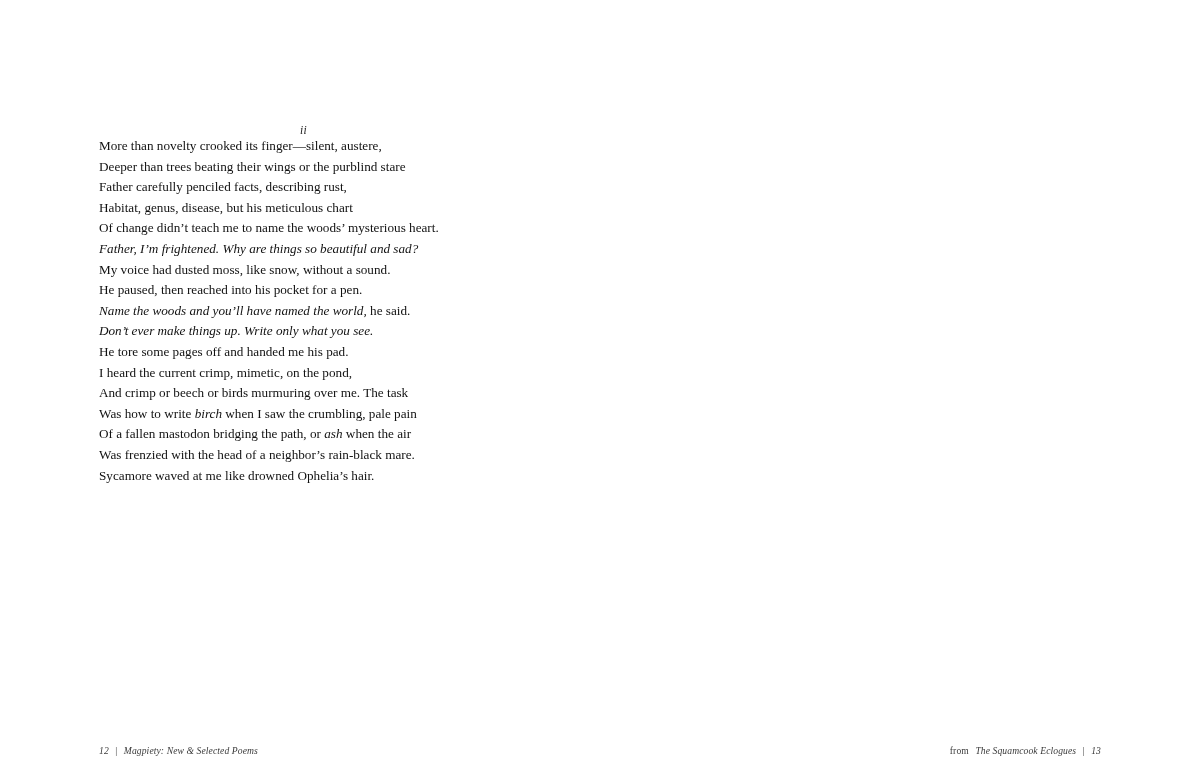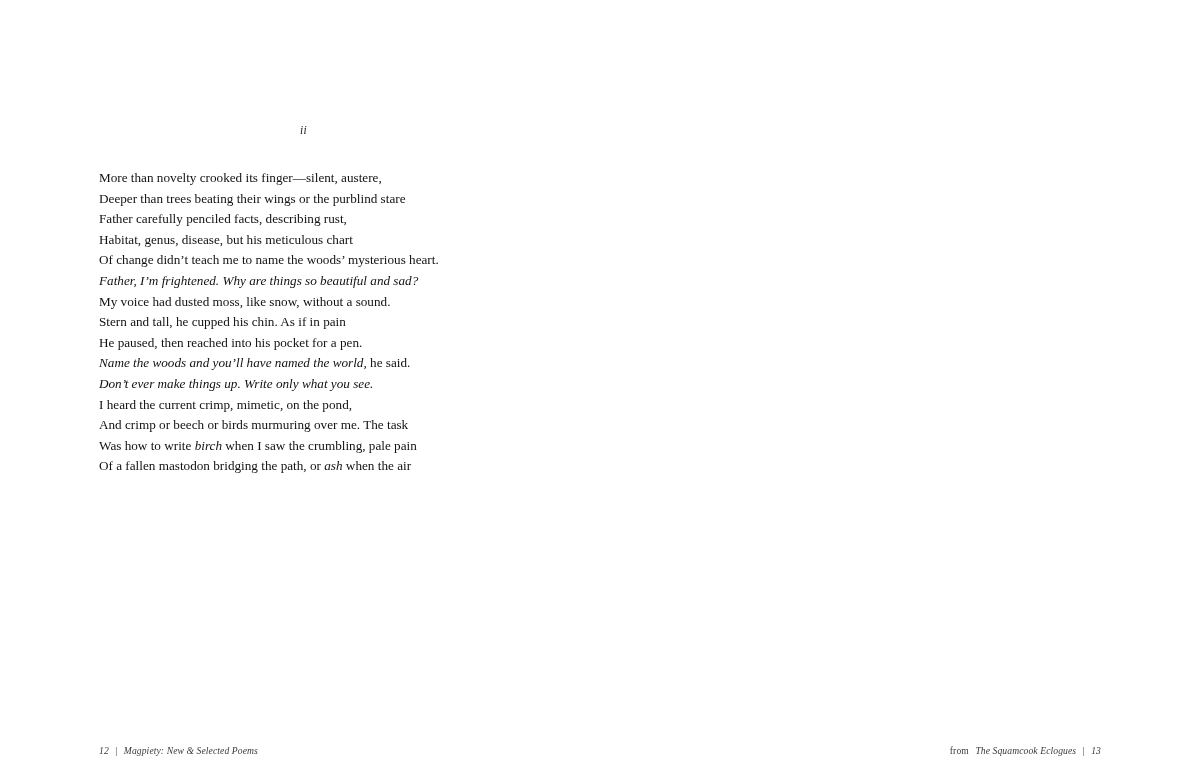--- a/index.html
+++ b/index.html
@@ -36,21 +36,21 @@
     color: #1a1a1a;
     letter-spacing: 0.2px;
     white-space: nowrap;
   }
   .sec-head-left  { left: 300px; top: 84px; }
   .sec-head .numeral { font-style: italic; }
 
   
   .poem {
     position: absolute;
-    top: 128px;
+    top: 96px;
     font-size: 13.2px;
     line-height: 20.6px;
     color: #111111;
   }
   .poem-left  { left: 99px;  width: 420px; }
 
   .line {
     white-space: nowrap;
     font-size: 13.2px;
     line-height: 20.6px;
@@ -86,28 +86,30 @@
     </div>
 
     <div class="poem poem-left">
         <div class="line">More than novelty crooked its finger—silent, austere,</div>
         <div class="line">Deeper than trees beating their wings or the purblind stare</div>
         <div class="line">Father carefully penciled facts, describing rust,</div>
         <div class="line">Habitat, genus, disease, but his meticulous chart</div>
         <div class="line">Of change didn’t teach me to name the woods’ mysterious heart.</div>
         <div class="line italic">Father, I’m frightened. Why are things so beautiful and sad?</div>
         <div class="line">My voice had dusted moss, like snow, without a sound.</div>
-        <div class="line">Stern and tall, he cupped his chin. As if in pain</div>
         <div class="line">He paused, then reached into his pocket for a pen.</div>
         <div class="line"><span style="font-style: italic;">Name the woods and you’ll have named the world,</span><span> he said.</span></div>
         <div class="line italic">Don’t ever make things up. Write only what you see.</div>
+        <div class="line">He tore some pages off and handed me his pad.</div>
         <div class="line">I heard the current crimp, mimetic, on the pond,</div>
         <div class="line">And crimp or beech or birds murmuring over me. The task</div>
         <div class="line"><span>Was how to write </span><span style="font-style: italic;">birch</span><span> when I saw the crumbling, pale pain</span></div>
         <div class="line"><span>Of a fallen mastodon bridging the path, or </span><span style="font-style: italic;">ash</span><span> when the air</span></div>
+        <div class="line">Was frenzied with the head of a neighbor’s rain-black mare.</div>
+        <div class="line">Sycamore waved at me like drowned Ophelia’s hair.</div>
       </div>
 
     <div class="folio folio-left">
       <span class="num">12</span>
       <span class="sep">|</span>
       <span class="title">Magpiety: New &amp; Selected Poems</span>
     </div>
 
   </div>
 

